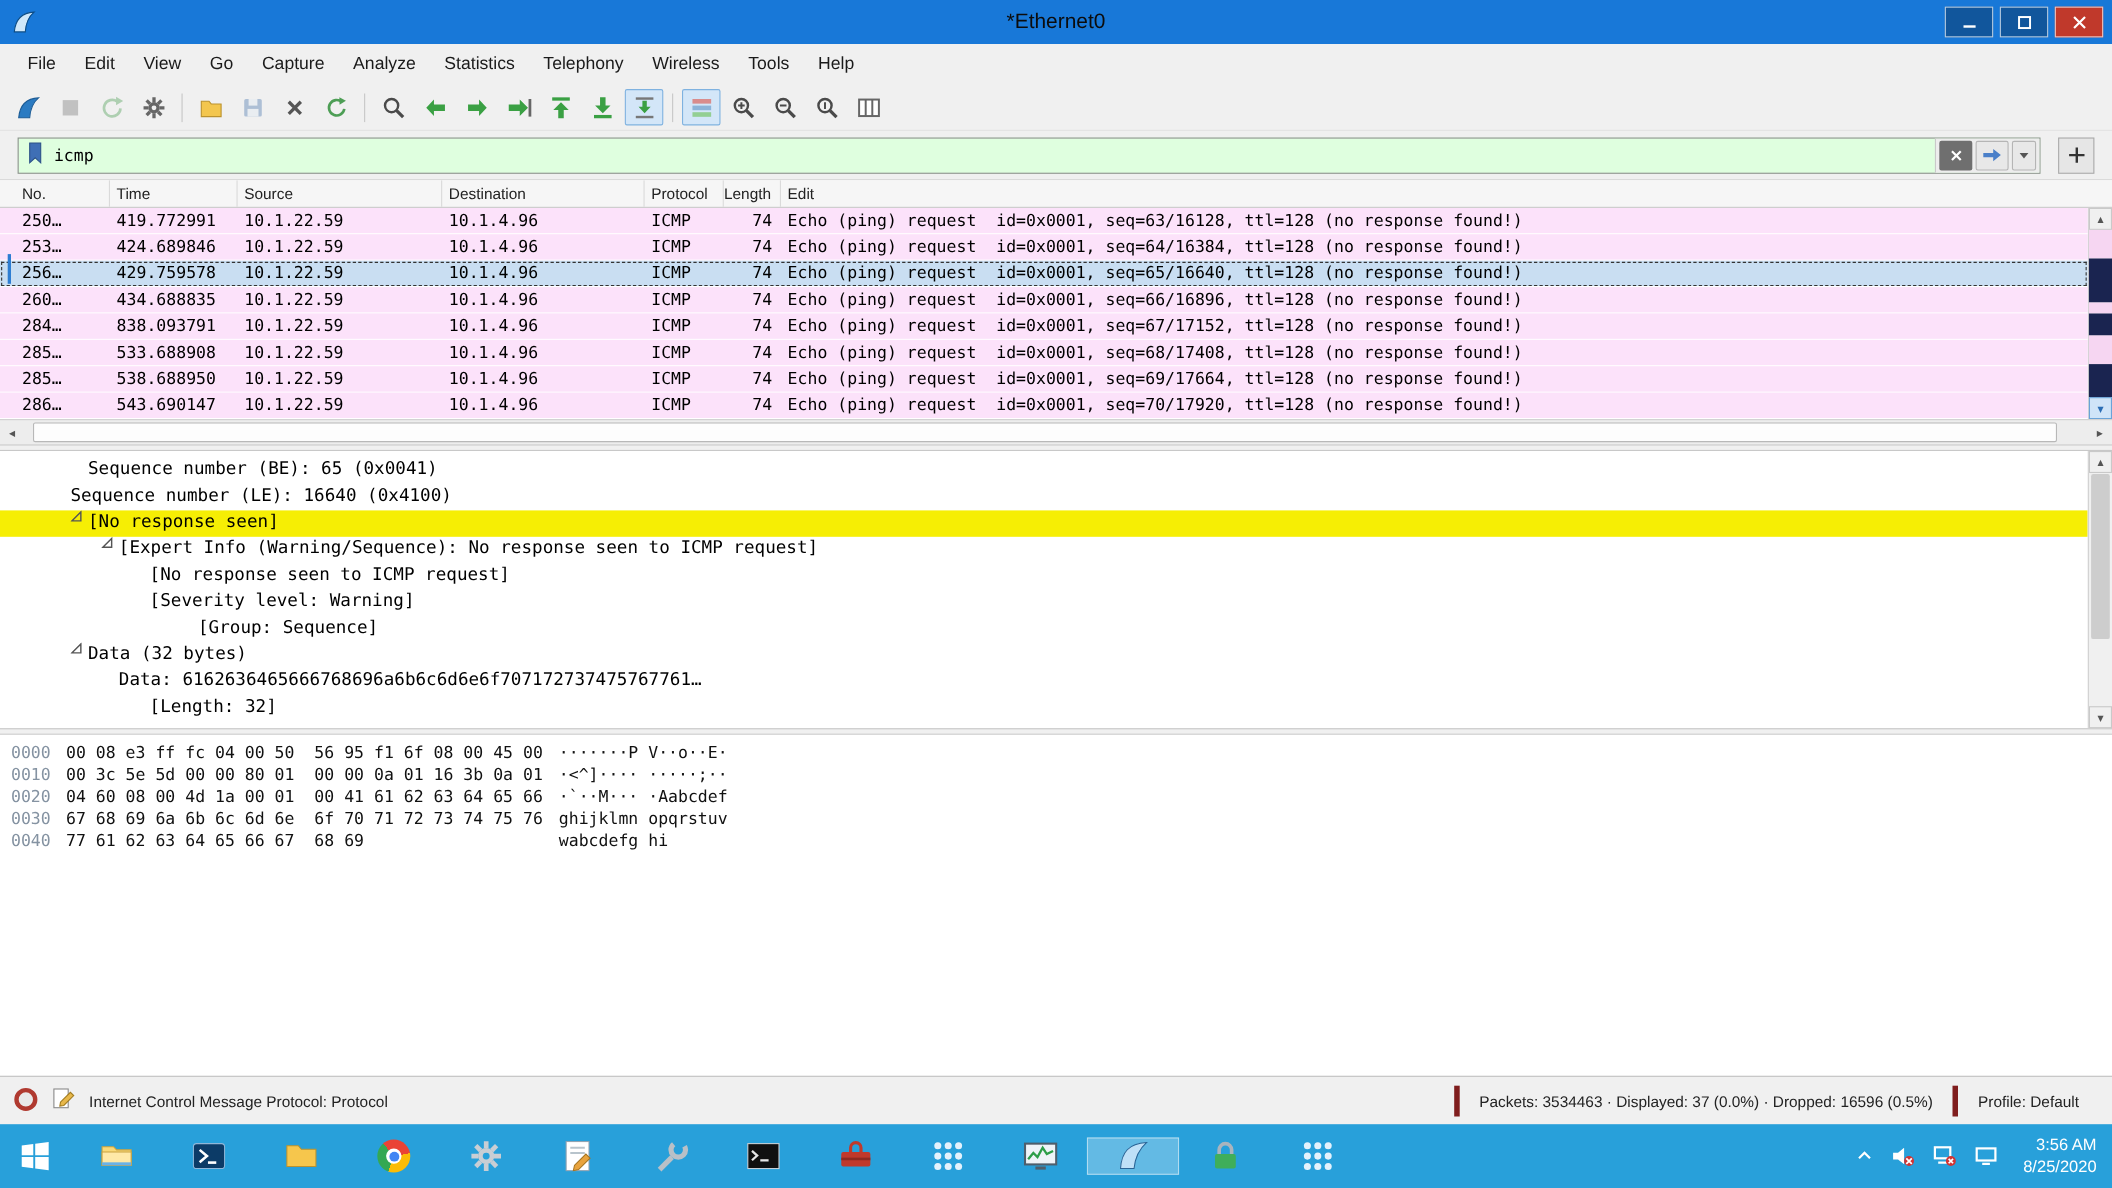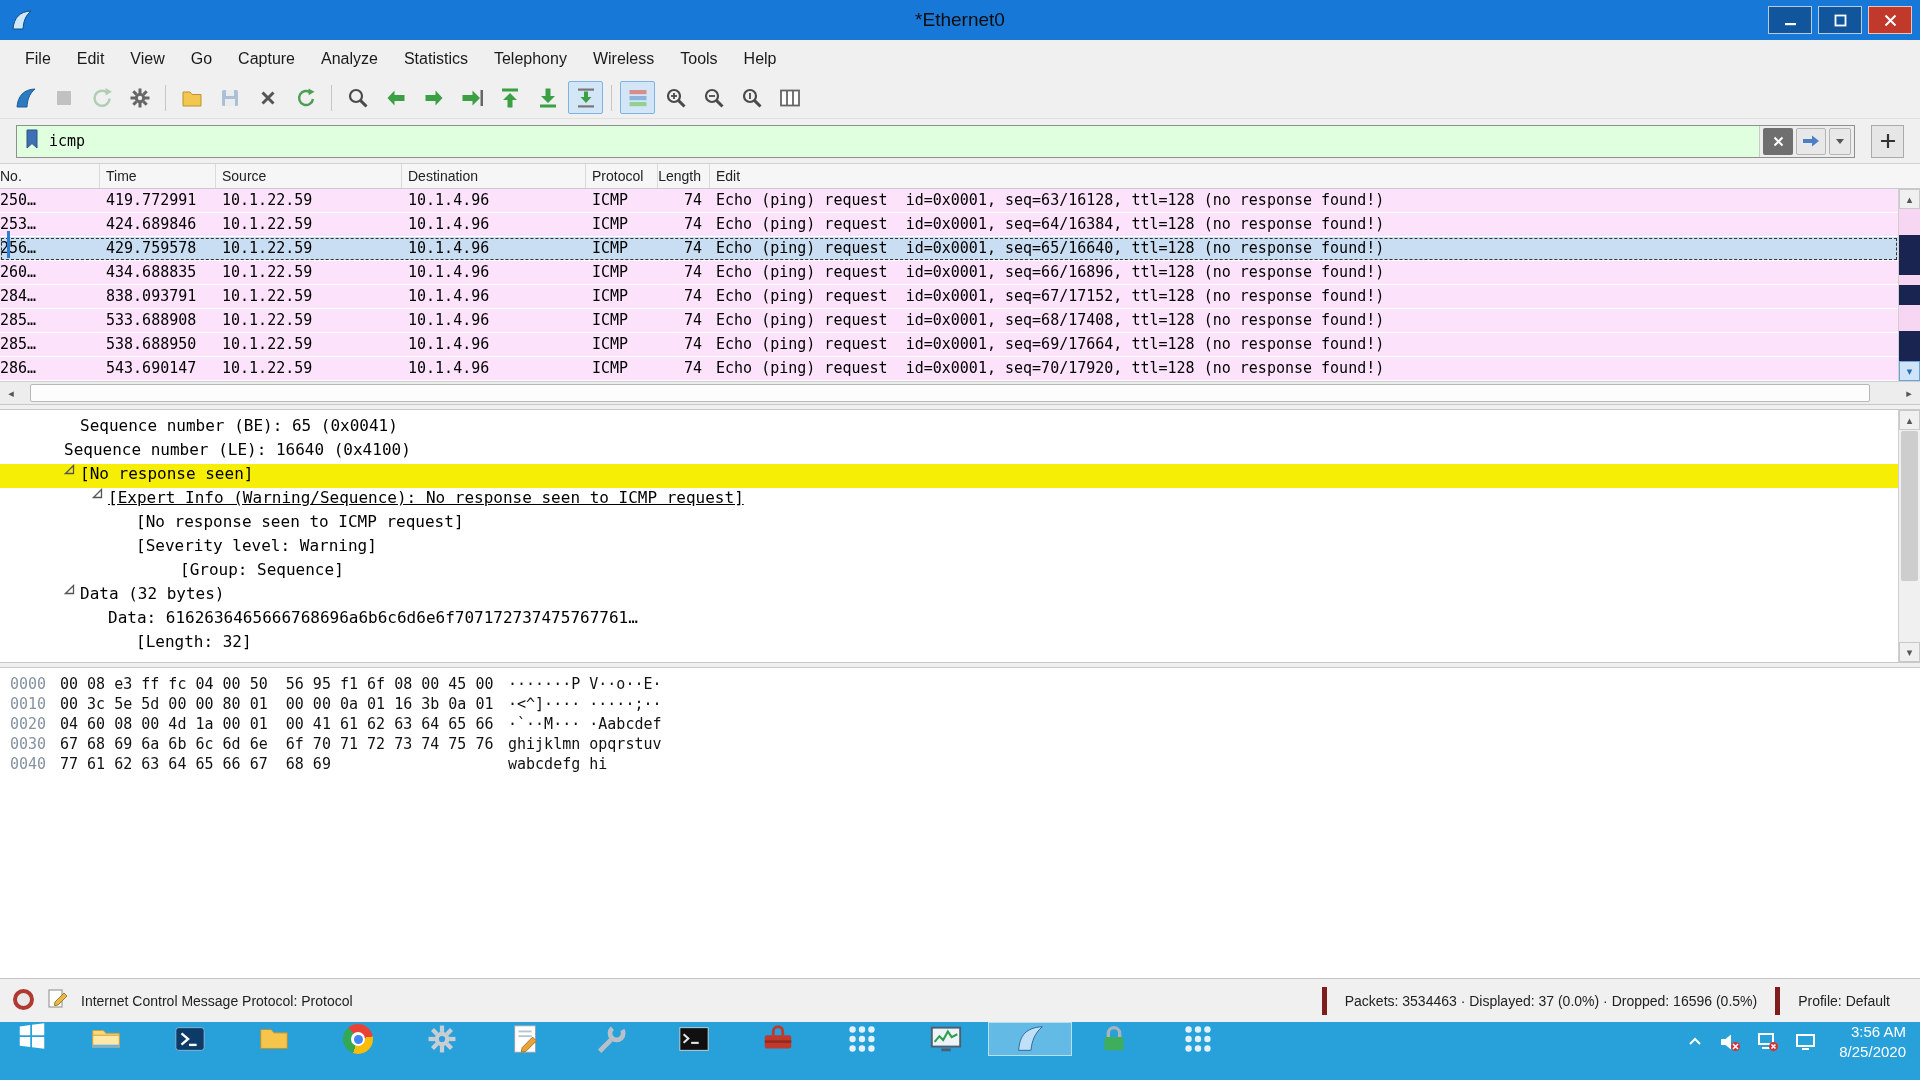--- a/index.html
+++ b/index.html
@@ -40,21 +40,21 @@
   
   .packet-pane{flex:0 0 240px;display:flex;flex-direction:column;background:#fff}
   .pl-header{flex:0 0 25px;display:flex;background:#f6f6f6;border-bottom:1px solid #cacaca;font-size:14px;color:#222;align-items:stretch}
   .pl-header>div{display:flex;align-items:center;border-right:1px solid #dadada;white-space:pre;overflow:hidden}
   .pl-body{flex:1;display:flex;overflow:hidden}
   .pl-rows{flex:1;overflow:hidden}
   .pl-row{display:flex;height:24px;line-height:23px;font-family:"DejaVu Sans Mono",monospace;font-size:15px;background:var(--c-row,#fce2fa);color:#000;border-bottom:1px solid #fff;position:relative}
   .pl-row.selected{background:var(--c-selected,#c9def2);outline:1.5px dashed #333;outline-offset:-2px}
   .pl-row>div{white-space:pre;overflow:hidden}
   .pl-row .mark{position:absolute;left:7px;top:-6px;bottom:2px;width:3px;background:#2d7dd2}
-  .c-no{flex:0 0 100px;}
+  .c-no{flex:0 0 100px;padding-left:20px}
   .c-time{flex:0 0 116px;padding-left:6px}
   .c-src{flex:0 0 186px;padding-left:6px}
   .c-dst{flex:0 0 184px;padding-left:6px}
   .c-proto{flex:0 0 72px;padding-left:6px}
   .c-len{flex:0 0 52px;justify-content:flex-end;text-align:right;padding-right:8px}
   .c-info{flex:1;padding-left:6px;border-right:none!important}
   .pl-vscroll{flex:0 0 22px;display:flex;flex-direction:column;background:#f0f0f0;border-left:1px solid #d0d0d0}
   .vs-btn{flex:0 0 20px;display:flex;align-items:center;justify-content:center;font-size:11px;color:#555;background:#f0f0f0;border:1px solid #c9c9c9}
   .vs-btn.hot{background:#cfe4f8;border-color:#6aa3d8;color:#2a6db5}
   .vs-track{flex:1;display:flex;flex-direction:column}
@@ -82,21 +82,21 @@
   .hx-off{color:#8593a2;flex:0 0 50px}
   .hx-bytes{flex:0 0 448px;color:#111}
   .hx-ascii{color:#111}
 
   
   .statusbar{flex:0 0 44px;display:flex;align-items:center;background:#f0f0f0;border-top:1px solid #c4c4c4;padding:0 12px;font-size:14px;color:#222}
   .sb-left{display:flex;align-items:center;gap:12px;flex:1}
   .sb-sect{display:flex;align-items:center;height:28px;padding:0 18px;border-left:5px solid #7f1d1d}
 
   
-  .taskbar{flex:0 0 58px;background:var(--c-taskbar,#28a0da);display:flex;align-items:flex-start}
+  .taskbar{flex:0 0 58px;background:var(--c-taskbar,#28a0da);display:flex;align-items:center}
   .start-btn{width:64px;display:flex;align-items:center;justify-content:center}
   .task-btn{width:84px;display:flex;align-items:center;justify-content:center}
   .task-btn.active{background:rgba(255,255,255,.28);box-shadow:inset 0 0 0 1px rgba(255,255,255,.55)}
   .tray{margin-left:auto;display:flex;align-items:center;gap:16px;padding-right:14px}
   .tray-btn{display:flex;align-items:center;justify-content:center}
   .clock{color:#fff;text-align:right;font-size:15px;line-height:1.35;padding-left:6px}
 </style>
 </head>
 <body>
 
@@ -421,21 +421,21 @@
 
   <div class="splitter"></div>
 
   <div class="details-pane">
     <div class="dt-lines" id="dt-lines">
         <div class="dt-line" style="padding-left: 80px;"><span>Sequence number (BE): 65 (0x0041)</span></div>
         <div class="dt-line" style="padding-left: 64px;"><span>Sequence number (LE): 16640 (0x4100)</span></div>
         <div class="dt-line hl" style="padding-left: 58px;"><span class="dt-exp"><svg width="11" height="11" viewBox="0 0 11 11">
               <path d="M1.5 9.5 L9.5 1.5 L9.5 9.5 Z" fill="none" stroke="#555" stroke-width="1.3"></path>
             </svg></span><span>[No response seen]</span></div>
-        <div class="dt-line" style="padding-left: 86px; text-decoration: underline;"><span class="dt-exp"><svg width="11" height="11" viewBox="0 0 11 11">
+        <div class="dt-line" style="padding-left: 86px;"><span class="dt-exp"><svg width="11" height="11" viewBox="0 0 11 11">
               <path d="M1.5 9.5 L9.5 1.5 L9.5 9.5 Z" fill="none" stroke="#555" stroke-width="1.3"></path>
             </svg></span><span>[Expert Info (Warning/Sequence): No response seen to ICMP request]</span></div>
         <div class="dt-line" style="padding-left: 136px;"><span>[No response seen to ICMP request]</span></div>
         <div class="dt-line" style="padding-left: 136px;"><span>[Severity level: Warning]</span></div>
         <div class="dt-line" style="padding-left: 136px; margin-left: 44px;"><span>[Group: Sequence]</span></div>
         <div class="dt-line" style="padding-left: 58px;"><span class="dt-exp"><svg width="11" height="11" viewBox="0 0 11 11">
               <path d="M1.5 9.5 L9.5 1.5 L9.5 9.5 Z" fill="none" stroke="#555" stroke-width="1.3"></path>
             </svg></span><span>Data (32 bytes)</span></div>
         <div class="dt-line" style="padding-left: 108px;"><span>Data: 6162636465666768696a6b6c6d6e6f707172737475767761…</span></div>
         <div class="dt-line" style="padding-left: 136px;"><span>[Length: 32]</span></div>

